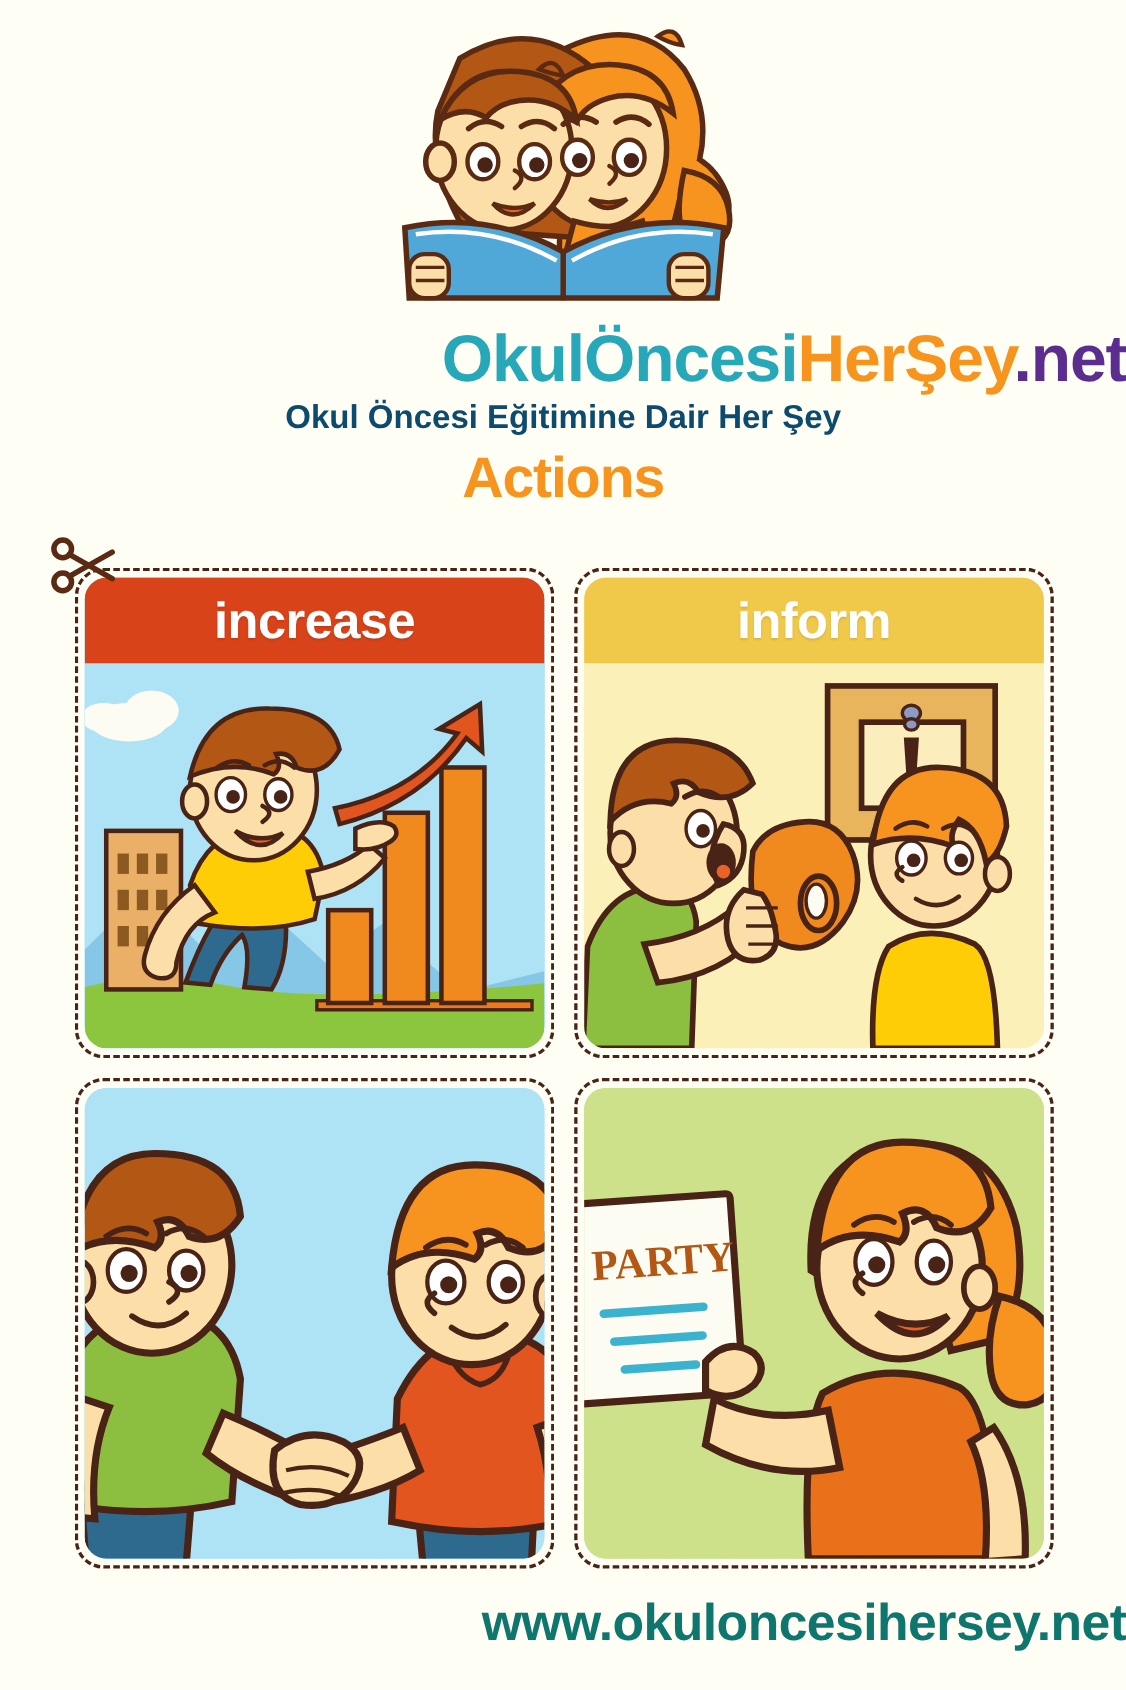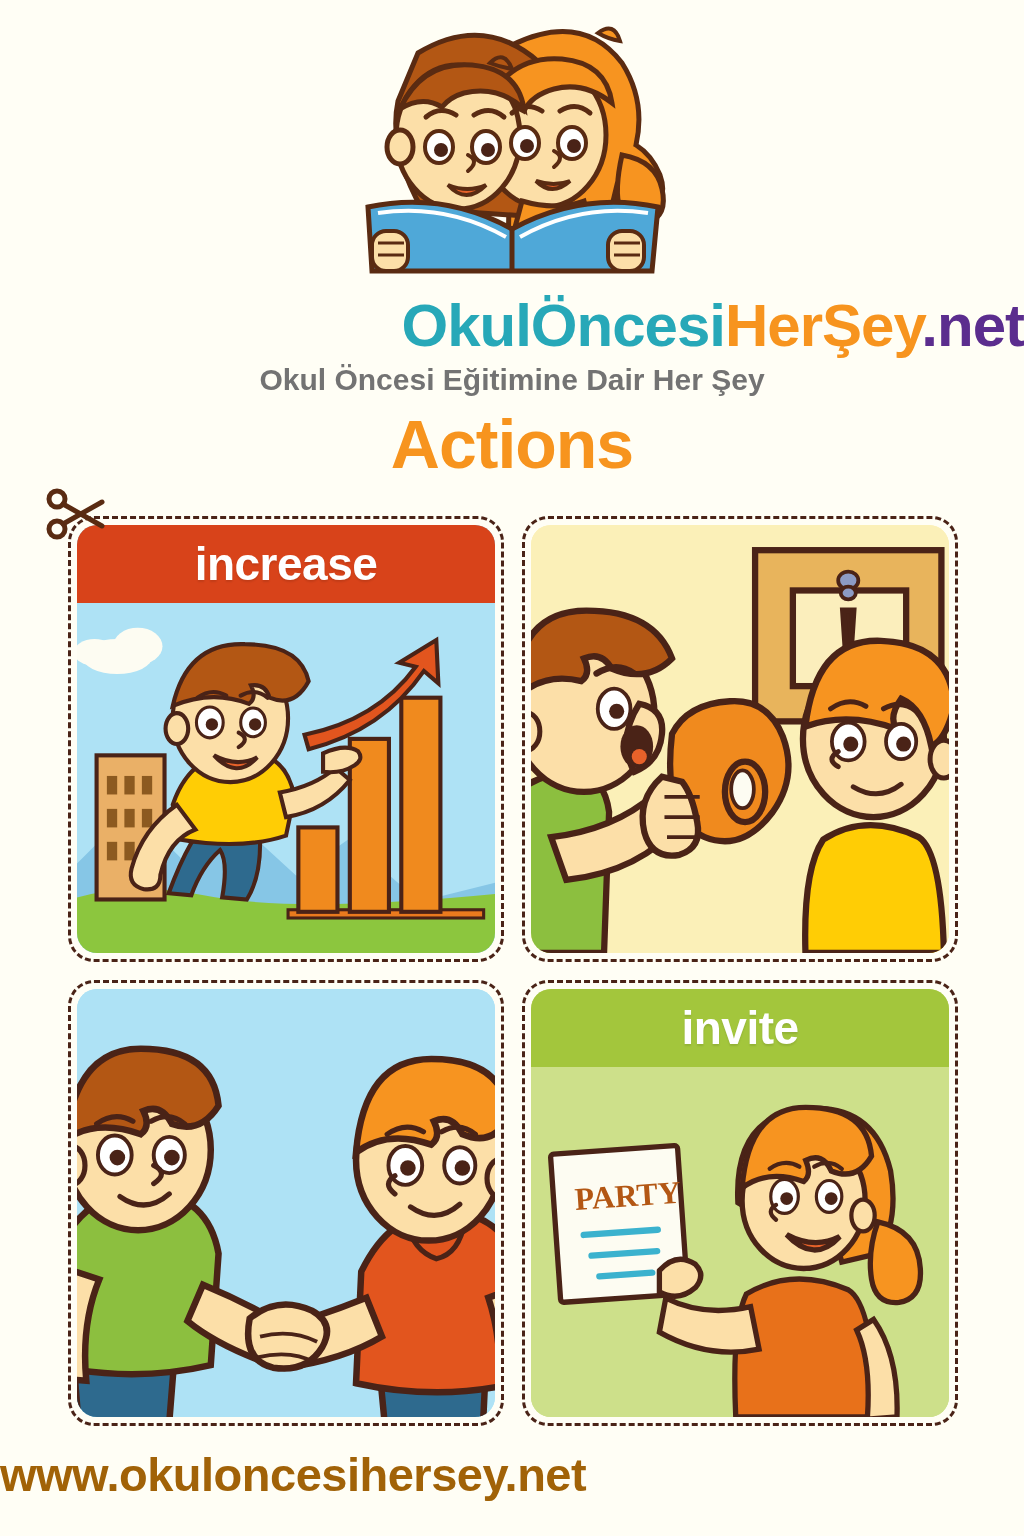--- a/index.html
+++ b/index.html
@@ -24,27 +24,27 @@
     margin-top: 14px;
   }
   .brand-a { color: #27A8B8; }
   .brand-b { color: #F7941E; }
   .brand-c { color: #5B2D8E; }
 
   .brand-sub {
     text-align: center;
     font-size: 30px;
     font-weight: bold;
-    color: #737373;
+    color: #0c4a6e;
     margin-top: 6px;
   }
 
   .page-title {
     text-align: center;
-    font-size: 68px;
+    font-size: 52px;
     font-weight: bold;
     color: #F7941E;
     margin-top: 8px;
     letter-spacing: -1px;
   }
 
   
   .cut-area {
     position: absolute;
     left: 68px; top: 516px;
@@ -87,23 +87,23 @@
     font-size: 46px; font-weight: bold; color: #ffffff;
     letter-spacing: -0.5px;
     text-shadow: 0 2px 2px rgba(0,0,0,0.10);
   }
   .card-body { flex: 1 1 auto; position: relative; overflow: hidden; }
   .card-body svg { position: absolute; inset: 0; width: 100%; height: 100%; }
 
   
   .footer-url {
     position: absolute; left: 0; right: 0; bottom: 34px;
-    text-align: left;
+    text-align: right;
     font-size: 47px; font-weight: bold;
-    color: #a16207;
+    color: #0f766e;
     letter-spacing: -0.5px;
   }
 </style>
 </head>
 <body>
 
 <div class="logo-mascot">
   <svg width="380" height="275" viewBox="0 0 380 275">
 
     <path d="M190 40 q70 -34 110 18 q24 38 14 82 q16 10 24 30 q8 22 -8 34 q-16 10 -30 -6 l-6 -14 l-14 58 l-94 8 z" fill="#F79420" stroke="#5A2B12" stroke-width="5"></path>
@@ -251,20 +251,23 @@
 
             <path d="M140 148 q22 24 42 2 q-20 10 -42 -2z" fill="#E8622A" stroke="#4A2317" stroke-width="4"></path>
           </svg>
         </div>
       </div>
     </div>
 
     <div class="card-slot">
       <div class="cut-dash"></div>
       <div class="card" style="background:#FBF0B8">
+        <div class="card-header" style="background:#F0C94A">
+          <span class="card-label">inform</span>
+        </div>
         <div class="card-body">
           <svg viewBox="0 0 420 340" preserveAspectRatio="xMidYMid slice">
             <rect width="420" height="340" fill="#FBF0B8"></rect>
 
             <rect x="222" y="20" width="148" height="136" fill="#E8B45C" stroke="#4A2317" stroke-width="5"></rect>
             <rect x="252" y="52" width="90" height="76" fill="#FBEEBC" stroke="#4A2317" stroke-width="5"></rect>
 
             <g transform="translate(0,0)">
               <path d="M292 68 l8 0 l-2 30 l-4 0z" fill="#4A2317" stroke="#4A2317" stroke-width="5"></path>
               <circle cx="295" cy="106" r="4" fill="#4A2317"></circle>
@@ -374,23 +377,20 @@
             <path d="M294 144 q-10 6 0 14" stroke="#4A2317" stroke-width="4" fill="none" stroke-linecap="round"></path>
             <path d="M306 168 q20 14 38 -2" stroke="#4A2317" stroke-width="4" fill="none" stroke-linecap="round"></path>
           </svg>
         </div>
       </div>
     </div>
 
     <div class="card-slot">
       <div class="cut-dash"></div>
       <div class="card" style="background:#CDE08A">
-        <div class="card-header" style="background:#A3C63C">
-          <span class="card-label">invite</span>
-        </div>
         <div class="card-body">
           <svg viewBox="0 0 420 330" preserveAspectRatio="xMidYMid slice">
             <rect width="420" height="330" fill="#CDE08A"></rect>
 
             <path d="M216 214 q44 -26 96 -4 q24 14 26 120 H206 q-4 -88 10 -116z" fill="#E8711A" stroke="#4A2317" stroke-width="5"></path>
 
             <path d="M336 238 q24 34 22 92 l-28 2 q4 -54 -10 -84z" fill="#FCDFA8" stroke="#4A2317" stroke-width="5"></path>
 
             <path d="M220 226 q-44 10 -80 -8 l-6 32 q46 26 94 16z" fill="#FCDFA8" stroke="#4A2317" stroke-width="5"></path>
 

